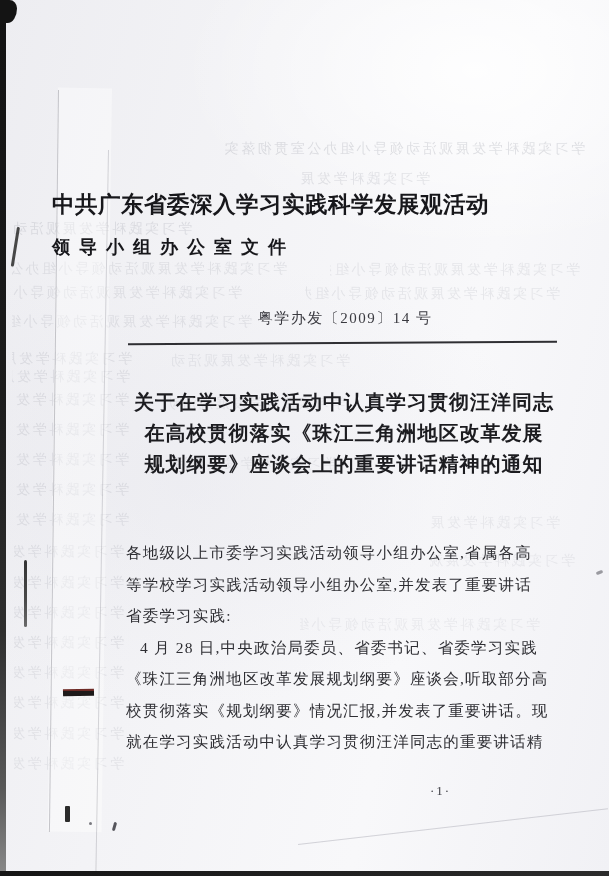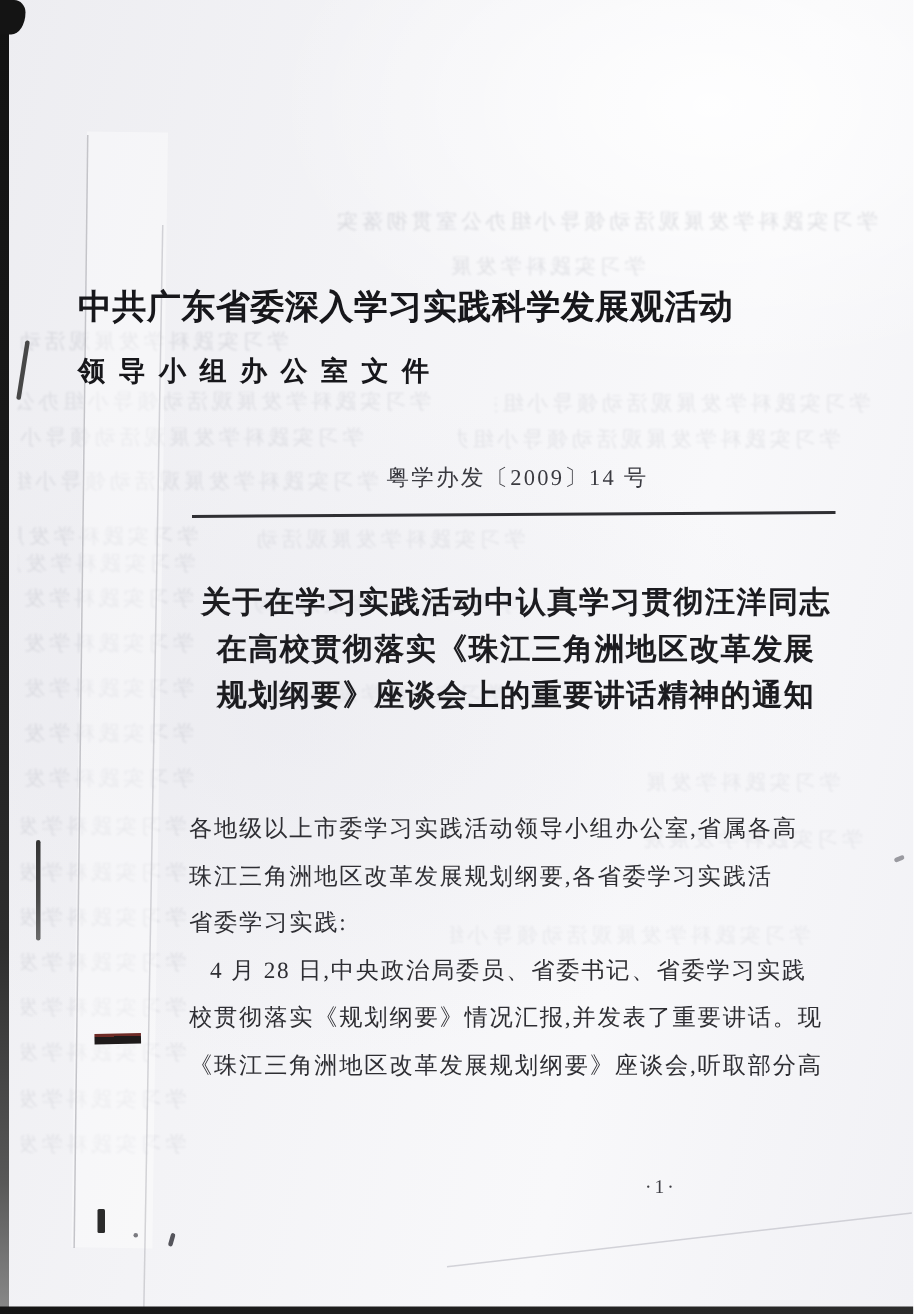--- a/index.html
+++ b/index.html
@@ -109,27 +109,28 @@
 
   <div class="doc-title">
     <div class="title-line">关于在学习实践活动中认真学习贯彻汪洋同志</div>
     <div class="title-line">在高校贯彻落实《珠江三角洲地区改革发展</div>
     <div class="title-line">规划纲要》座谈会上的重要讲话精神的通知</div>
   </div>
 
   <div class="body-text">
     <div>
         <div class="body-line">各地级以上市委学习实践活动领导小组办公室,省属各高</div>
-        <div class="body-line">珠江三角洲地区改革发展规划纲要,各省委学习实践活</div>
+        <div class="body-line">等学校学习实践活动领导小组办公室,并发表了重要讲话</div>
         <div class="body-line">省委学习实践:</div>
       </div>
     <div>
         <div class="body-line indent">4 月 28 日,中央政治局委员、省委书记、省委学习实践</div>
+        <div class="body-line">《珠江三角洲地区改革发展规划纲要》座谈会,听取部分高</div>
         <div class="body-line">校贯彻落实《规划纲要》情况汇报,并发表了重要讲话。现</div>
-        <div class="body-line">《珠江三角洲地区改革发展规划纲要》座谈会,听取部分高</div>
+        <div class="body-line">就在学习实践活动中认真学习贯彻汪洋同志的重要讲话精</div>
       </div>
   </div>
 
   <div class="page-number">·1·</div>
 
   <div class="edge-left"></div>
   <div class="corner-blob"></div>
   <div class="edge-bottom"></div>
   <div class="stroke-mark"></div>
   <div class="dash-mark-1"></div>

